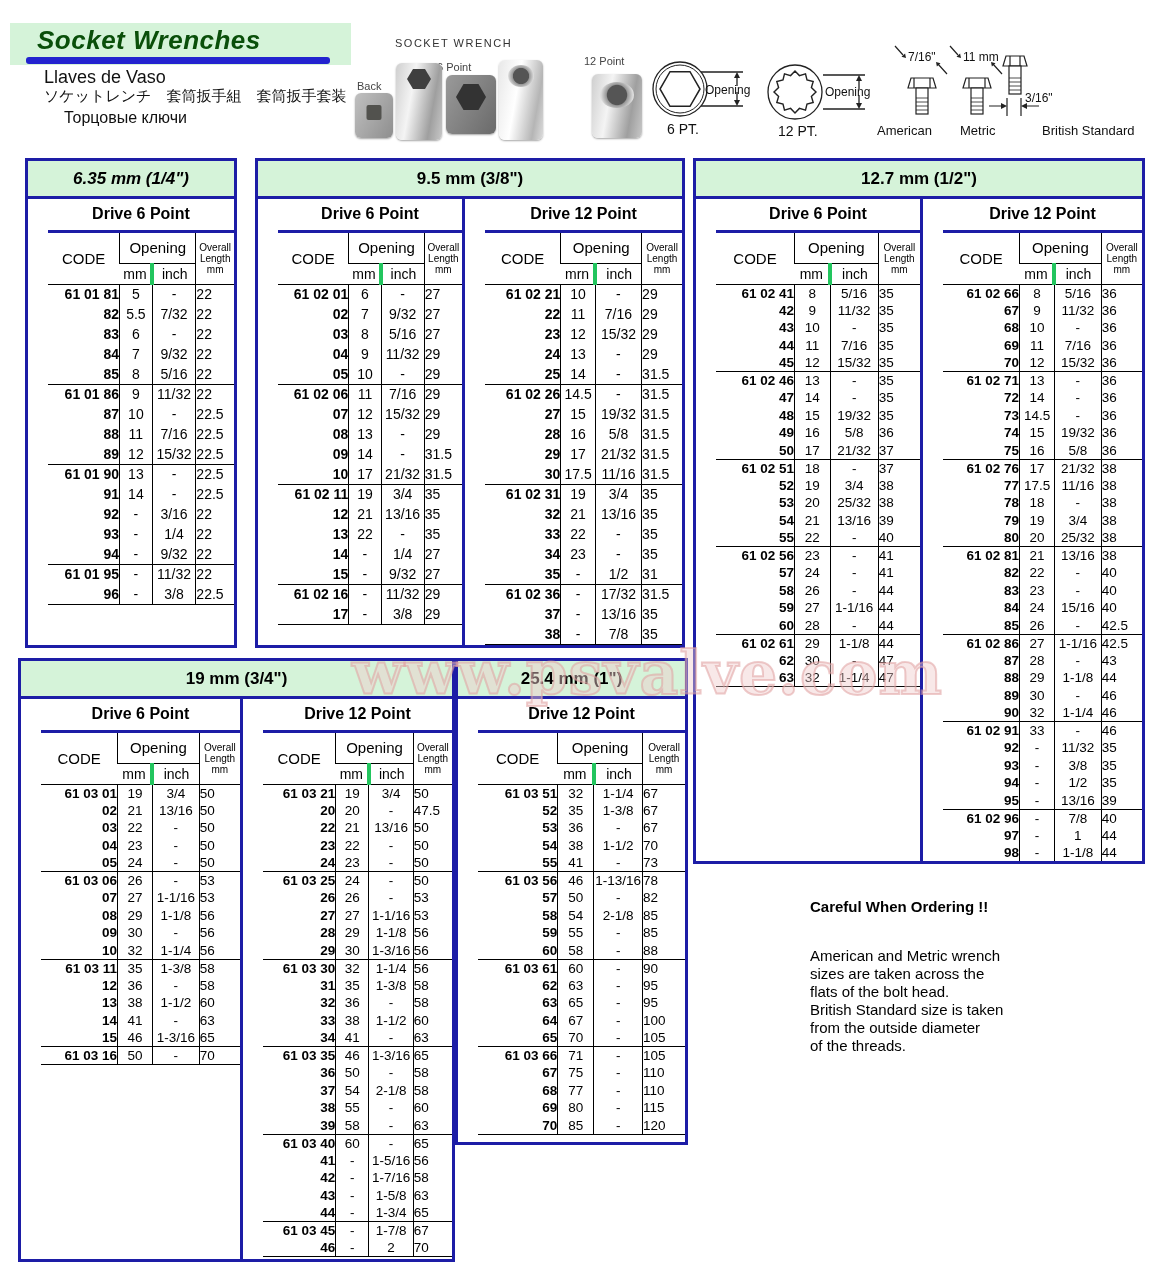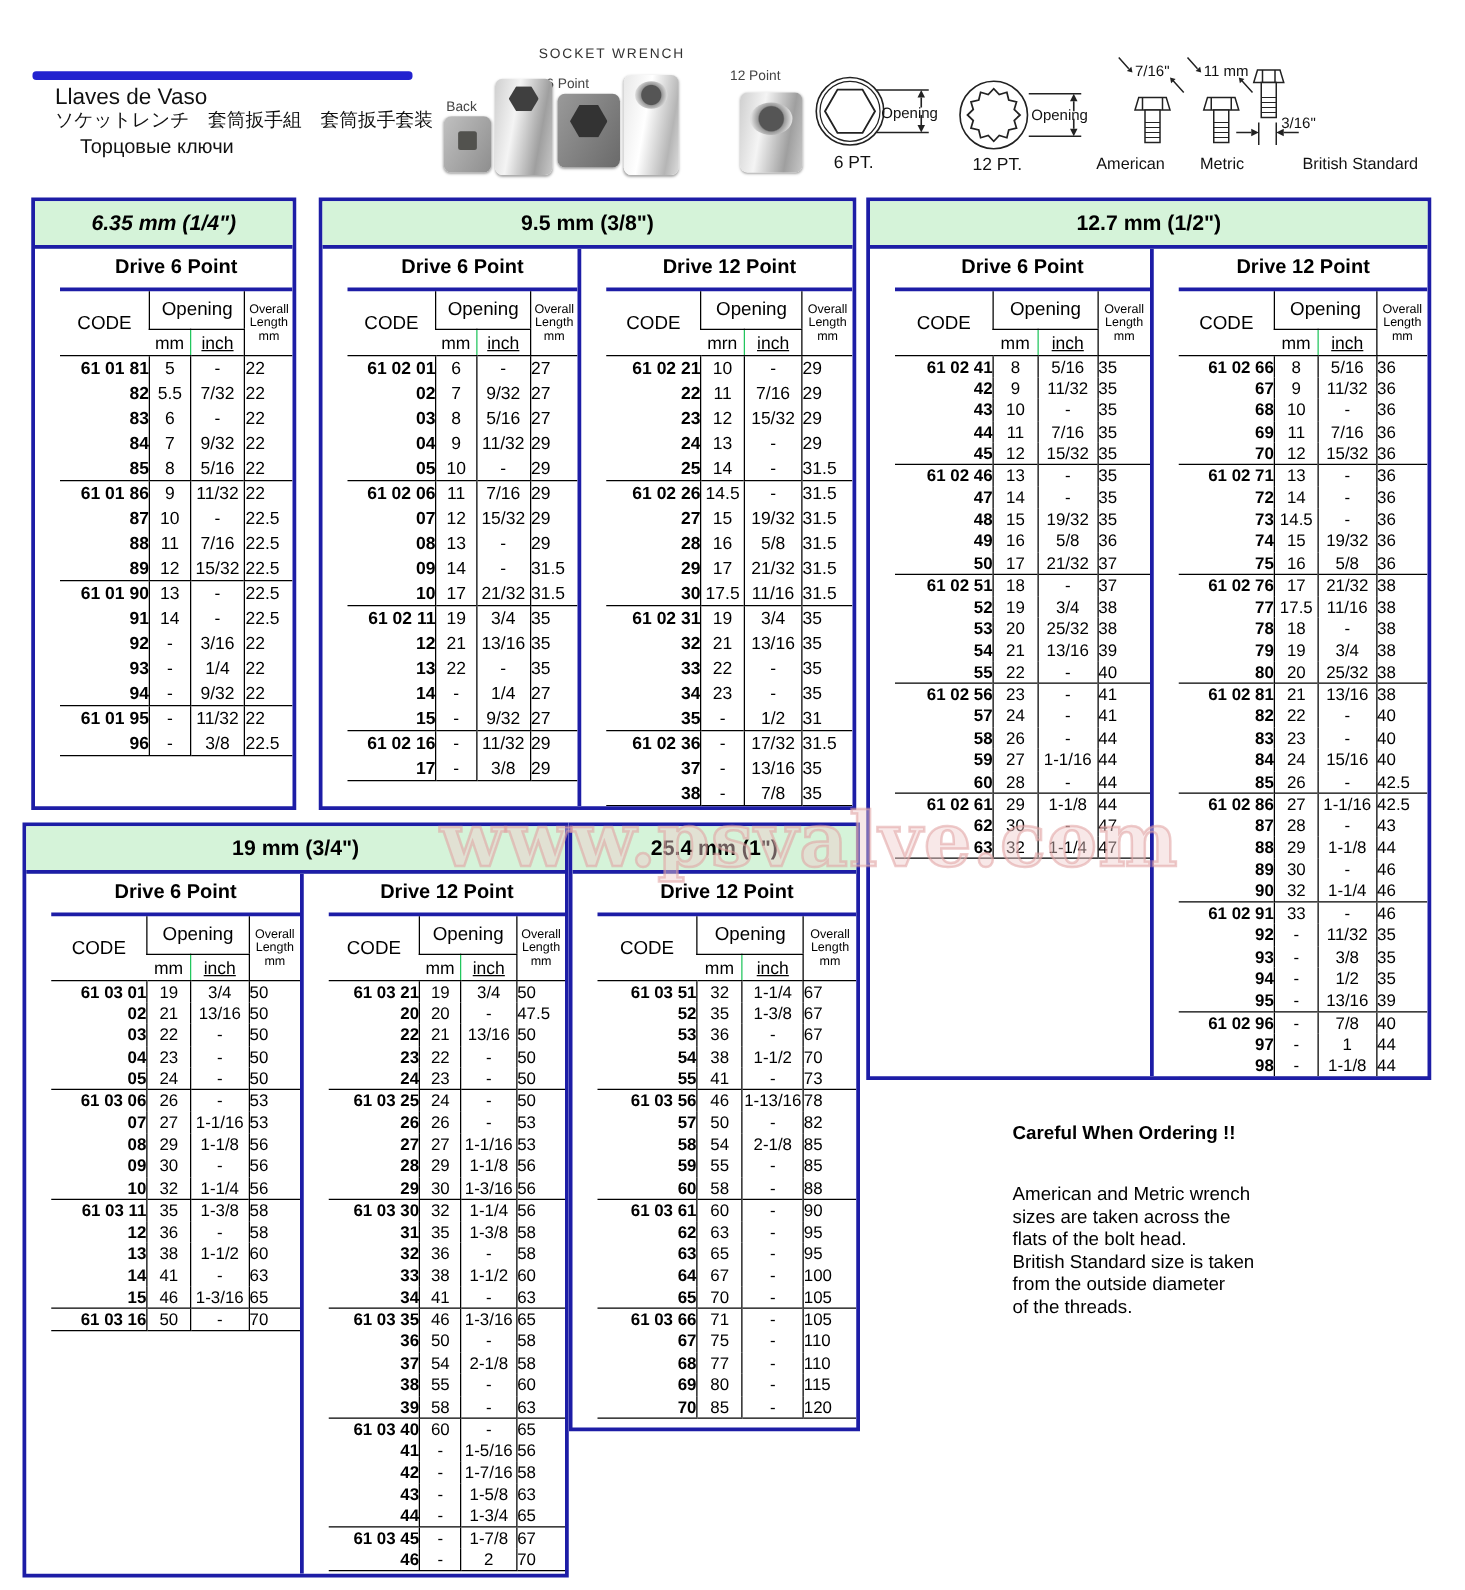--- a/index.html
+++ b/index.html
@@ -9,21 +9,21 @@
   
   .brand { position:absolute; left:10px; top:23px; width:341px; height:42px; background:var(--band,#d5f3d9); }
   .brand h1 { position:absolute; left:27px; top:2px; font-size:26px; font-style:italic; font-weight:bold;
               color:var(--titlegreen,#0a4f0a); letter-spacing:0.5px; }
   .rule { position:absolute; left:26px; top:57px; width:304px; height:7px; background:var(--rule,#2323cf); border-radius:3px; }
   .subtitle { position:absolute; left:44px; color:#111; }
   .s-es  { top:67px;  font-size:18px; }
   .s-cjk { top:87px;  font-size:15px; }
   .s-ru  { top:109px; font-size:16px;margin-left:20px; }
 
-  .photo-caption { position:absolute; left:431px; top:37px; font-size:11px; letter-spacing:1.5px; color:#333; }
+  .photo-caption { position:absolute; left:395px; top:37px; font-size:11px; letter-spacing:1.5px; color:#333; }
   .socket-label { position:absolute; font-size:11px; color:#444; }
   .socket { position:absolute; border-radius:6px; box-shadow:0 1px 2px rgba(0,0,0,0.35); }
   .chrome { background:linear-gradient(100deg,#cfcfcf,#f4f4f4 35%,#9f9f9f 75%,#c8c8c8); }
   .bright { background:linear-gradient(100deg,#e8e8e8,#ffffff 40%,#b5b5b5 80%,#dcdcdc); }
   .darksock { background:linear-gradient(120deg,#9a9a9a,#6a6a6a); }
   .backsock { background:linear-gradient(120deg,#c0c0c0,#8e8e8e); }
   .hole { position:absolute; left:50%; transform:translateX(-50%); }
   .hole.square { top:12px; width:15px; height:15px; background:#52524e; border-radius:2px; }
   .hole.hex { top:6px; width:24px; height:20px; background:#3f3f3f;
               clip-path:polygon(25% 0,75% 0,100% 50%,75% 100%,25% 100%,0 50%); }
@@ -52,21 +52,21 @@
            font-weight:bold; font-size:16px; text-align:center; color:#000; }
 
   table.data-table { border-collapse:collapse; width:100%; table-layout:fixed; color:#000; }
   table.data-table td { padding:0; vertical-align:middle; }
   thead tr.hrow1 { height:30px; }
   thead tr.hrow2 { height:21px; }
   .h-code { text-align:center; font-size:15px; border-bottom:1px solid #000; }
   .h-open { text-align:center; font-size:15px; border-left:1px solid #000; border-bottom:1px solid #000; }
   .h-len  { text-align:center; font-size:10px; line-height:11px; border-left:1px solid #000; border-bottom:1px solid #000; }
   .h-mm, .h-inch { text-align:center; font-size:14px; border-bottom:1px solid #000; }
-  .h-inch { border-left:1px solid #22c55e;text-decoration:underline; }
+  .h-inch { border-left:4px solid #22c55e; }
   tbody td { font-size:14px; }
   .rows20 tbody tr { height:20px; }
   .rows17 tbody tr { height:17.5px; }
   .rows17 tbody td { font-size:13.5px; }
   .c-code { font-weight:bold; text-align:right; padding-right:9px; }
   .c-mm   { text-align:center; border-left:1px solid #000; }
   .c-inch { text-align:center; border-left:1px solid #000; }
   .c-len  { text-align:left; padding-left:13px; border-left:1px solid #000; }
   tbody tr.gstart td { border-top:1px solid #000; }
   tbody tr:last-child td { border-bottom:1px solid #000; }
@@ -74,20 +74,23 @@
   
   .notice { position:absolute; left:810px; top:898px; width:230px; color:#000; }
   .notice-h { font-weight:bold; font-size:15px; margin-bottom:32px; }
   .notice-line { font-size:15px; line-height:18px; }
 </style>
 </head>
 <body>
 
 <div class="page">
 
+  <div class="brand">
+    <h1>Socket Wrenches</h1>
+  </div>
   <div class="rule"></div>
   <div class="subtitle s-es">Llaves de Vaso</div>
   <div class="subtitle s-cjk">ソケットレンチ　套筒扳手組　套筒扳手套装</div>
   <div class="subtitle s-ru">Торцовые ключи</div>
 
   <div class="photo-caption">SOCKET WRENCH</div>
   <span class="socket-label" style="left:357px;top:80px">Back</span>
   <span class="socket-label" style="left:437px;top:61px">6 Point</span>
   <span class="socket-label" style="left:584px;top:55px">12 Point</span>
   <div class="socket backsock" style="left:355px;top:93px;width:38px;height:45px">

